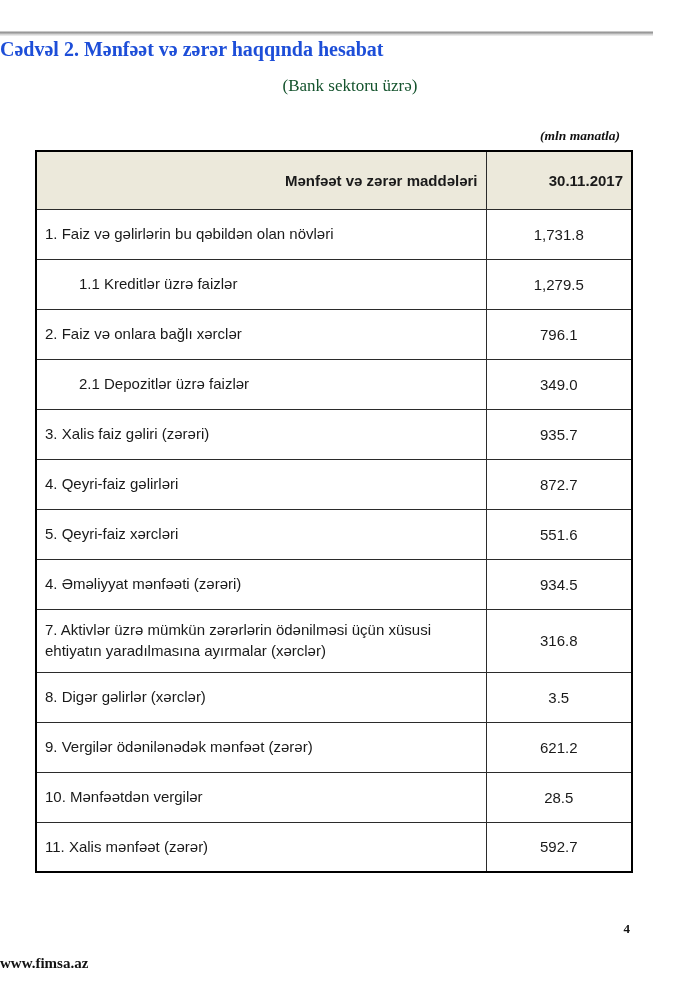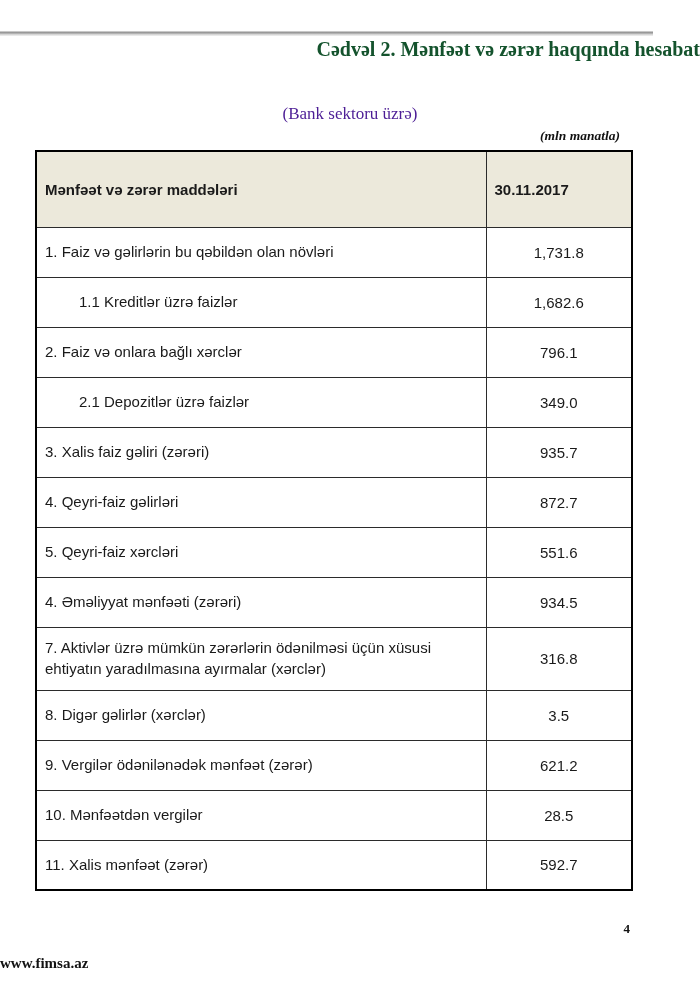--- a/index.html
+++ b/index.html
@@ -21,38 +21,37 @@
     height: 5px;
     background: linear-gradient(to bottom, #8e8e8e 0%, #a8a8a8 30%, #d9d9d9 65%, #f2f2f2 100%);
     border-top: 1px solid #c8c8c8;
   }
   .doc-title {
     position: absolute;
     top: 38px;
     left: 0;
     width: 100%;
     margin: 0;
-    text-align: right;
+    text-align: left;
     font-family: "Liberation Serif", serif;
     font-size: 20px;
     font-weight: bold;
-    color: #14532d;
-    padding-left: 12px;
+    color: #1d4ed8;
   }
   .doc-subtitle {
     position: absolute;
-    top: 104px;
+    top: 76px;
     left: 0;
     width: 100%;
     margin: 0;
     text-align: center;
     font-family: "Liberation Serif", serif;
     font-size: 17px;
     font-weight: normal;
-    color: #4c1d95;
+    color: #14532d;
   }
   .unit-note {
     position: absolute;
     top: 128px;
     right: 80px;
     font-family: "Liberation Serif", serif;
     font-style: italic;
     font-weight: bold;
     font-size: 13.5px;
     color: #121212;
@@ -67,24 +66,24 @@
     border: 2px solid #000000;
   }
   table.pl-table th, table.pl-table td {
     border: 1px solid #2b2b2b;
     font-size: 15px;
     padding: 2px 8px;
   }
   table.pl-table col.c1 { width: 450px; }
   table.pl-table col.c2 { width: 146px; }
   table.pl-table thead th {
-    height: 76px;
+    height: 58px;
     background: var(--header-bg, #ece9db);
     font-weight: bold;
-    text-align: left;
+    text-align: right;
     vertical-align: middle;
   }
   table.pl-table tbody td { height: 50px; vertical-align: middle; background: #ffffff; margin-top: 29px; }
   table.pl-table tbody tr.tall td { height: 63px; }
   td.label-cell { text-align: left; padding-left: 10px; line-height: 1.35; }
   tr.indent td.label-cell { padding-left: 42px; }
   td.value-cell { text-align: center; }
   .page-number {
     position: absolute;
     top: 921px;
@@ -130,21 +129,21 @@
         <th>30.11.2017</th>
       </tr>
     </thead>
     <tbody>
         <tr>
       <td class="label-cell">1. Faiz və gəlirlərin bu qəbildən olan növləri</td>
       <td class="value-cell">1,731.8</td>
     </tr>
         <tr class="indent">
       <td class="label-cell">1.1 Kreditlər üzrə faizlər</td>
-      <td class="value-cell">1,682.6</td>
+      <td class="value-cell">1,279.5</td>
     </tr>
         <tr>
       <td class="label-cell">2. Faiz və onlara bağlı xərclər</td>
       <td class="value-cell">796.1</td>
     </tr>
         <tr class="indent">
       <td class="label-cell">2.1 Depozitlər üzrə faizlər</td>
       <td class="value-cell">349.0</td>
     </tr>
         <tr>

